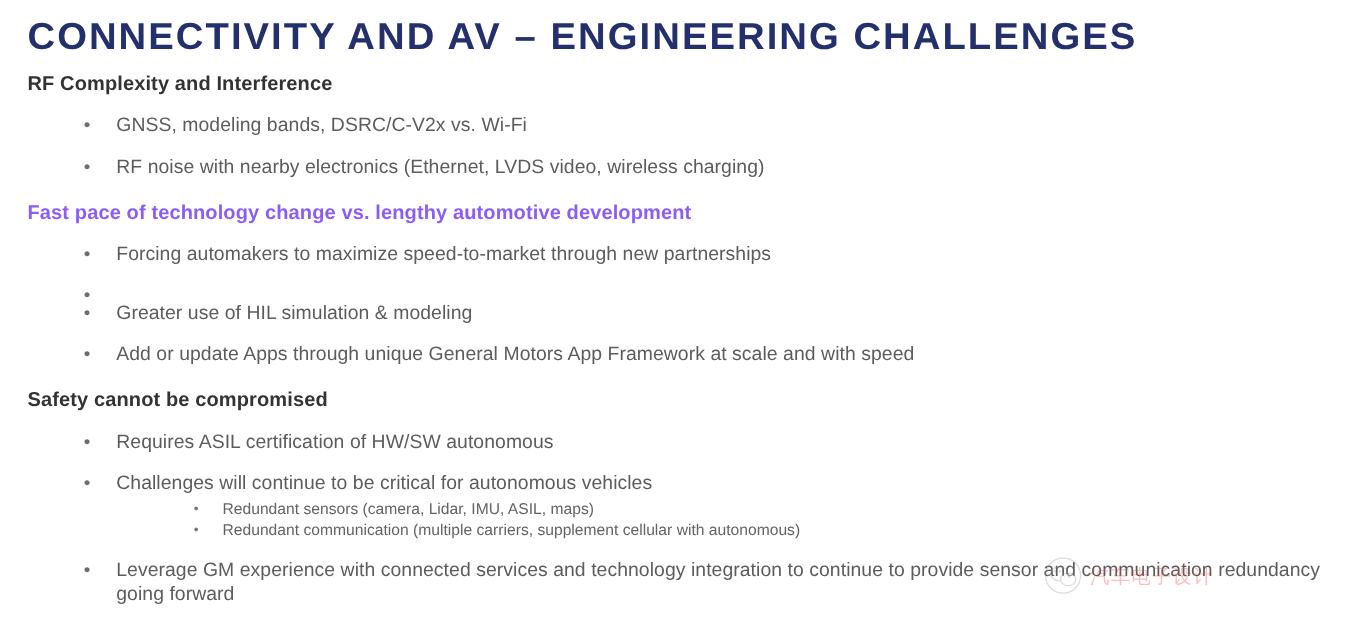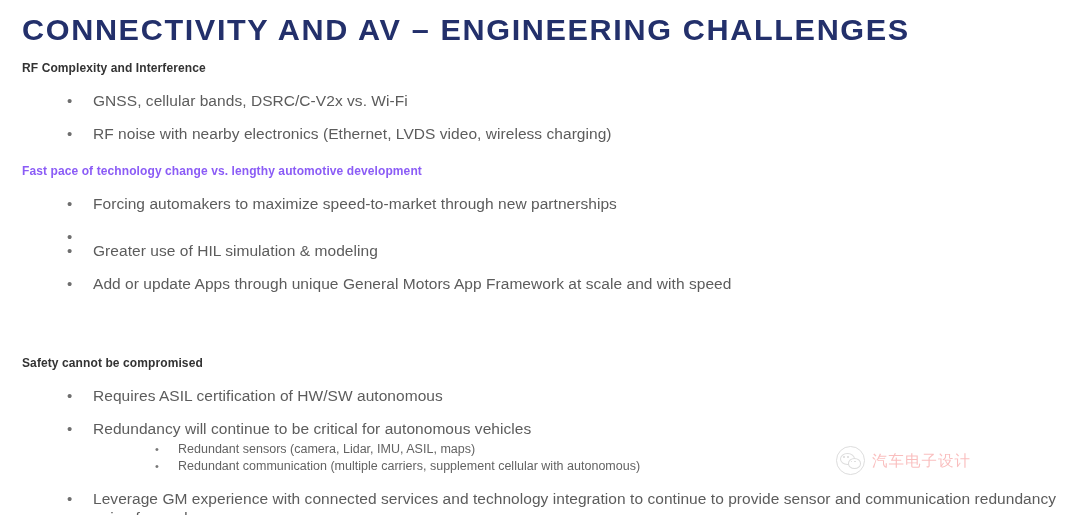--- a/index.html
+++ b/index.html
@@ -50,21 +50,21 @@
     width: 1080px;
   }
 
   .section {
     position: relative;
   }
 
   .section-heading {
     margin: 0;
     padding: 0 0 0 22px;
-    font-size: 12px;
+    font-size: 16px;
     font-weight: bold;
     line-height: 20px;
     color: #333333;
     letter-spacing: 0.1px;
   }
 
   ul.bullets {
     list-style: none;
     margin: 0;
     padding: 0;
@@ -180,47 +180,47 @@
 <div class="slide" style="background: rgb(255, 255, 255);">
 
   <div class="slide-title" style="color: rgb(35, 48, 107);">Connectivity and AV – Engineering Challenges</div>
 
   <div class="body-area">
     <div id="sections-root">
         <div class="section">
           <div class="section-heading" style="color: rgb(51, 51, 51);">RF Complexity and Interference</div>
           <div class="gap-heading"></div>
           <ul class="bullets">
-            <li class="bullet" style="color: rgb(92, 92, 92);"><span class="marker">•</span><span>GNSS, cellular bands, DSRC/C-V2x vs. Wi-Fi</span></li>
+            <li class="bullet" style="color: rgb(92, 92, 92);"><span class="marker">•</span><span>GNSS, modeling bands, DSRC/C-V2x vs. Wi-Fi</span></li>
             <li class="gap-bullet"></li>
             <li class="bullet" style="color: rgb(92, 92, 92);"><span class="marker">•</span><span>RF noise with nearby electronics (Ethernet, LVDS video, wireless charging)</span></li>
           </ul>
         </div>
         <div class="gap-section"></div>
         <div class="section">
           <div class="section-heading" style="color: #8b5cf6;">Fast pace of technology change vs. lengthy automotive development</div>
           <div class="gap-heading"></div>
           <ul class="bullets">
             <li class="bullet" style="color: rgb(92, 92, 92);"><span class="marker">•</span><span>Forcing automakers to maximize speed-to-market through new partnerships</span></li>
             <li class="gap-bullet"></li>
             <li class="bullet" style="color: rgb(92, 92, 92);"><span class="marker">•</span></li>
             <li class="gap-bullet"></li>
             <li class="bullet" style="color: rgb(92, 92, 92);"><span class="marker">•</span><span>Greater use of HIL simulation &amp; modeling</span></li>
             <li class="gap-bullet"></li>
             <li class="bullet" style="color: rgb(92, 92, 92);"><span class="marker">•</span><span>Add or update Apps through unique General Motors App Framework at scale and with speed</span></li>
           </ul>
         </div>
         <div class="gap-section"></div>
         <div class="section">
-          <div class="section-heading" style="color: rgb(51, 51, 51); margin-top: 42px;">Safety cannot be compromised</div>
+          <div class="section-heading" style="color: rgb(51, 51, 51);">Safety cannot be compromised</div>
           <div class="gap-heading"></div>
           <ul class="bullets">
             <li class="bullet" style="color: rgb(92, 92, 92);"><span class="marker">•</span><span>Requires ASIL certification of HW/SW autonomous</span></li>
             <li class="gap-bullet"></li>
-            <li class="bullet" style="color: rgb(92, 92, 92);"><span class="marker">•</span><span>Redundancy will continue to be critical for autonomous vehicles</span></li>
+            <li class="bullet" style="color: rgb(92, 92, 92);"><span class="marker">•</span><span>Challenges will continue to be critical for autonomous vehicles</span></li>
             <li class="gap-sub"></li>
             <li>
               <ul class="subbullets">
                 <li class="subbullet"><span class="marker">•</span><span>Redundant sensors (camera, Lidar, IMU, ASIL, maps)</span></li>
                 <li class="subbullet"><span class="marker">•</span><span>Redundant communication (multiple carriers, supplement cellular with autonomous)</span></li>
               </ul>
             </li>
             <li class="gap-bullet"></li>
             <li class="bullet" style="color: rgb(92, 92, 92);"><span class="marker">•</span><span>Leverage GM experience with connected services and technology integration to continue to provide sensor and communication redundancy going forward</span></li>
           </ul>

